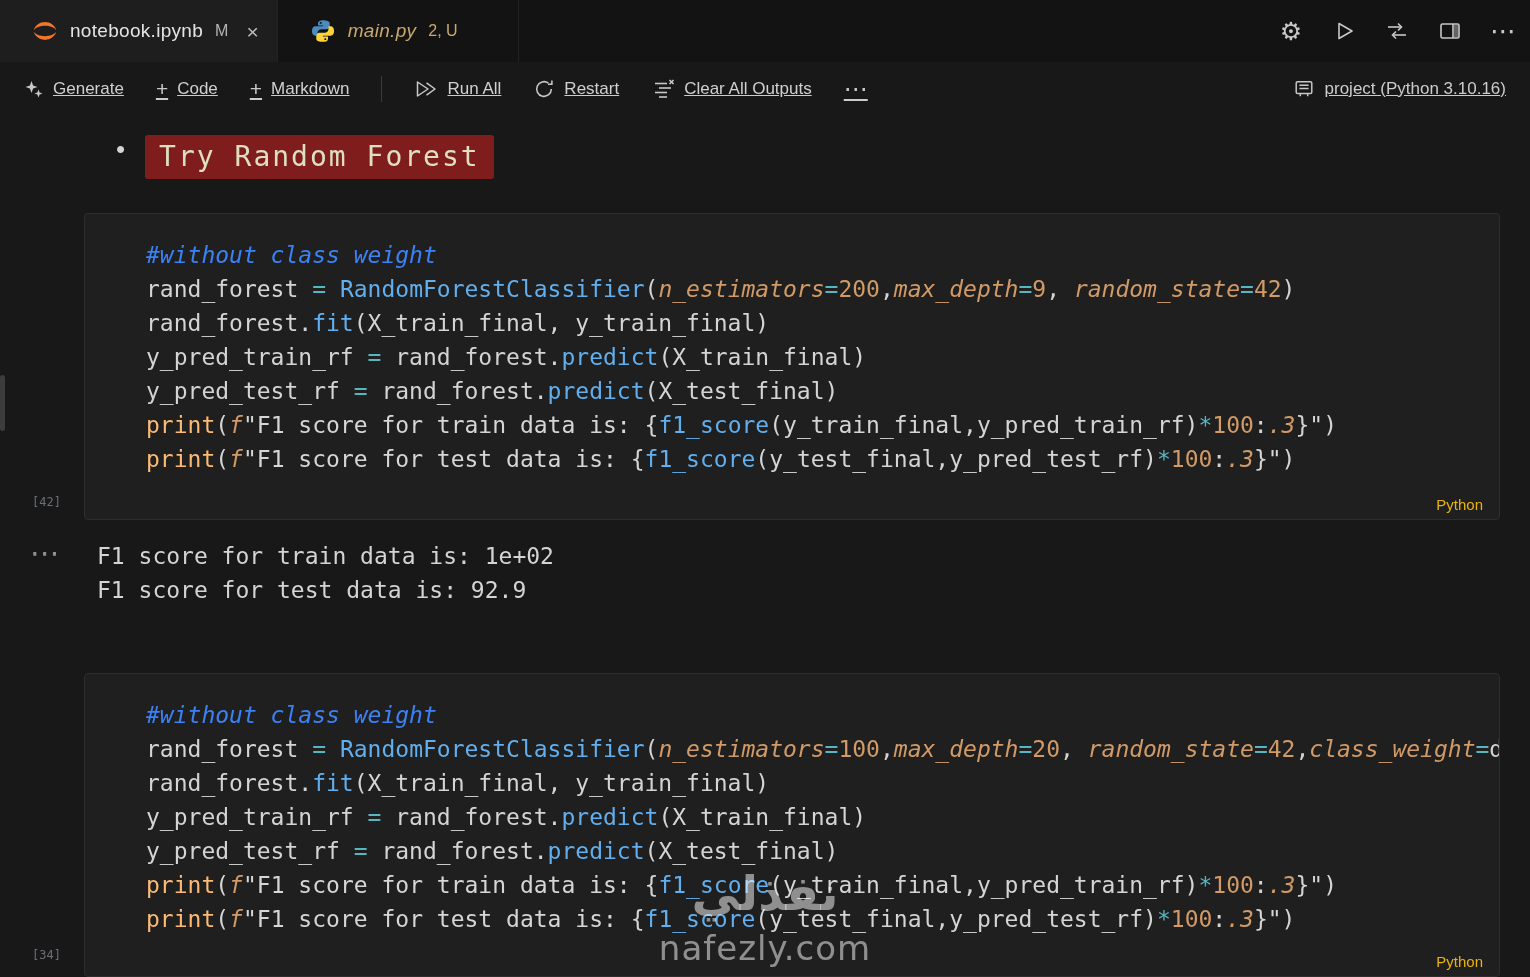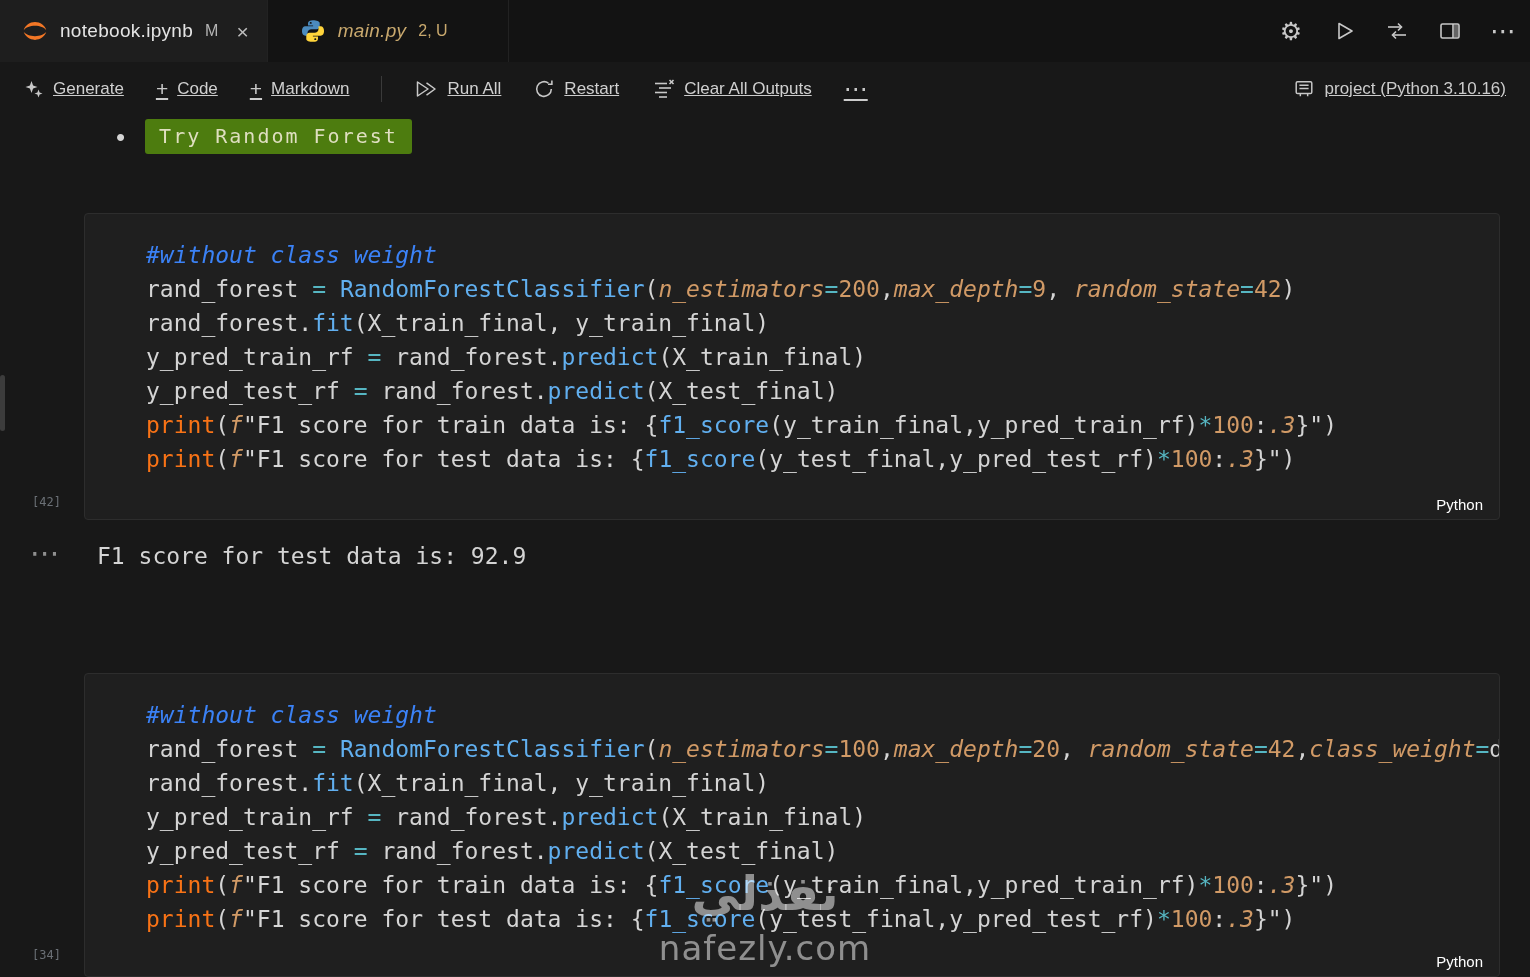--- a/index.html
+++ b/index.html
@@ -3,21 +3,21 @@
 <meta charset="utf-8">
 <style>
   * { margin:0; padding:0; box-sizing:border-box; }
   html,body { background:#000; }
   body { font-family:"Liberation Sans", sans-serif; }
 
   .app { position:relative; width:1530px; height:977px; background:#181818; overflow:hidden; color:#cccccc; }
 
   
   .tabbar { position:absolute; top:0; left:0; right:0; height:62px; background:#131313; display:flex; align-items:stretch; }
-  .tab { display:flex; align-items:center; gap:12px; padding:0 18px 0 22px; border-right:1px solid #222; cursor:pointer; }
+  .tab { display:flex; align-items:center; gap:12px; padding:0 18px 0 32px; border-right:1px solid #222; cursor:pointer; }
   .tab.active { background:#1e1e1e; }
   .tab.preview { padding:0 60px 0 32px; }
   .tab-title { font-size:19px; color:#e4e4e4; letter-spacing:.3px; }
   .tab.preview .tab-title { font-style:italic; }
   .warn-text { color:#c9a96e !important; }
   .tab-badge { font-size:16px; color:#b4b4b4; }
   .tab-close { margin-left:6px; font-size:21px; color:#bdbdbd; line-height:1; }
   .ticon { display:flex; align-items:center; }
   .tabbar-actions { position:absolute; right:14px; top:0; height:62px; display:flex; align-items:center; gap:27px; }
   .tb-action { display:flex; align-items:center; justify-content:center; width:26px; height:26px; cursor:pointer; }
@@ -30,36 +30,36 @@
   .plus { font-size:21px; color:#c8c8c8; line-height:1; }
   .vsep { width:1px; height:26px; background:#3a3a3a; }
   .toolbar-more { font-size:24px; color:#c8c8c8; cursor:pointer; font-family:"DejaVu Sans", sans-serif; }
   .kernel-picker { margin-left:auto; display:flex; align-items:center; gap:10px; font-size:17px; color:#cccccc; cursor:pointer; }
 
   
   .nb-body { position:absolute; top:115px; left:0; right:0; bottom:0; background:#181818; overflow:hidden; }
 
   .md-cell { position:absolute; top:4px; left:116px; display:flex; align-items:center; gap:20px; cursor:pointer; }
   .md-bullet { font-size:26px; color:#d4d4d4; line-height:1; }
-  .md-code { font-family:"DejaVu Sans Mono", monospace; font-size:20px; letter-spacing:2px; color:#dfdfc0; background:#4d7c0f; padding:5px 14px 6px 14px; border-radius:3px; }
+  .md-code { font-family:"DejaVu Sans Mono", monospace; font-size:28px; letter-spacing:2px; color:#dfdfc0; background:#7f1d1d; padding:5px 14px 6px 14px; border-radius:3px;margin-top:16px; }
 
   .code-cell { position:absolute; left:84px; width:1416px; background:#1f1f1f; border:1px solid #2d2d2d; border-radius:4px; overflow:hidden; cursor:text; }
   .cell-1 { top:98px; height:307px; }
   .cell-2 { top:558px; height:304px; }
   .code-area { position:absolute; top:24px; left:61px; right:0; }
   .code-line { white-space:pre; font-family:"DejaVu Sans Mono", monospace; font-size:23px; line-height:34px; }
-  .lang-label { position:absolute; right:16px; bottom:6px; font-size:15px; color:#ffffff; cursor:pointer; }
+  .lang-label { position:absolute; right:16px; bottom:6px; font-size:15px; color:#eab308; cursor:pointer; }
 
   .tk-c { color:#3b82f6; font-style:italic; }
   .tk-v { color:#d4d4d4; }
   .tk-f { color:#61afef; }
   .tk-p { color:#d19a66; font-style:italic; }
   .tk-n { color:#d19a66; }
   .tk-o { color:#56b6c2; }
-  .tk-k { color:#f97316; }
+  .tk-k { color:#fdba74; }
   .tk-s { color:#d6d6d6; }
   .tk-i { color:#d19a66; font-style:italic; }
 
   .exec-label { position:absolute; font-family:"DejaVu Sans Mono", monospace; font-size:12px; color:#6b7076; }
   .exec-1 { top:380px; left:32px; }
   .exec-2 { top:833px; left:32px; }
 
   .output-more { position:absolute; top:423px; left:30px; font-size:30px; color:#8f8f8f; cursor:pointer; font-family:"DejaVu Sans", sans-serif; line-height:1; }
   .output-area { position:absolute; top:424px; left:97px; }
   .out-line { white-space:pre; font-family:"DejaVu Sans Mono", monospace; font-size:23px; line-height:34px; color:#d4d4d4; }
@@ -208,20 +208,21 @@
           <div class="code-line"><span class="tk-v">y_pred_test_rf </span><span class="tk-o">=</span><span class="tk-v"> rand_forest.</span><span class="tk-f">predict</span><span class="tk-v">(X_test_final)</span></div>
           <div class="code-line"><span class="tk-k">print</span><span class="tk-v">(</span><span class="tk-i">f</span><span class="tk-s">"F1 score for train data is: </span><span class="tk-v">{</span><span class="tk-f">f1_score</span><span class="tk-v">(y_train_final,y_pred_train_rf)</span><span class="tk-o">*</span><span class="tk-n">100</span><span class="tk-v">:</span><span class="tk-i">.3</span><span class="tk-v">}</span><span class="tk-s">"</span><span class="tk-v">)</span></div>
           <div class="code-line"><span class="tk-k">print</span><span class="tk-v">(</span><span class="tk-i">f</span><span class="tk-s">"F1 score for test data is: </span><span class="tk-v">{</span><span class="tk-f">f1_score</span><span class="tk-v">(y_test_final,y_pred_test_rf)</span><span class="tk-o">*</span><span class="tk-n">100</span><span class="tk-v">:</span><span class="tk-i">.3</span><span class="tk-v">}</span><span class="tk-s">"</span><span class="tk-v">)</span></div>
         </div>
       <span class="lang-label">Python</span>
     </div>
     <span class="exec-label exec-1">[42]</span>
 
     <span class="output-more">⋯</span>
     <div class="output-area">
+        <div class="out-line">F1 score for train data is: 1e+02</div>
         <div class="out-line">F1 score for test data is: 92.9</div>
       </div>
 
     <div class="code-cell cell-2">
       <div class="code-area">
           <div class="code-line"><span class="tk-c">#without class weight</span></div>
           <div class="code-line"><span class="tk-v">rand_forest </span><span class="tk-o">=</span><span class="tk-v"> </span><span class="tk-f">RandomForestClassifier</span><span class="tk-v">(</span><span class="tk-p">n_estimators</span><span class="tk-o">=</span><span class="tk-n">100</span><span class="tk-v">,</span><span class="tk-p">max_depth</span><span class="tk-o">=</span><span class="tk-n">20</span><span class="tk-v">, </span><span class="tk-p">random_state</span><span class="tk-o">=</span><span class="tk-n">42</span><span class="tk-v">,</span><span class="tk-p">class_weight</span><span class="tk-o">=</span><span class="tk-v">d</span></div>
           <div class="code-line"><span class="tk-v">rand_forest.</span><span class="tk-f">fit</span><span class="tk-v">(X_train_final, y_train_final)</span></div>
           <div class="code-line"><span class="tk-v">y_pred_train_rf </span><span class="tk-o">=</span><span class="tk-v"> rand_forest.</span><span class="tk-f">predict</span><span class="tk-v">(X_train_final)</span></div>
           <div class="code-line"><span class="tk-v">y_pred_test_rf </span><span class="tk-o">=</span><span class="tk-v"> rand_forest.</span><span class="tk-f">predict</span><span class="tk-v">(X_test_final)</span></div>

